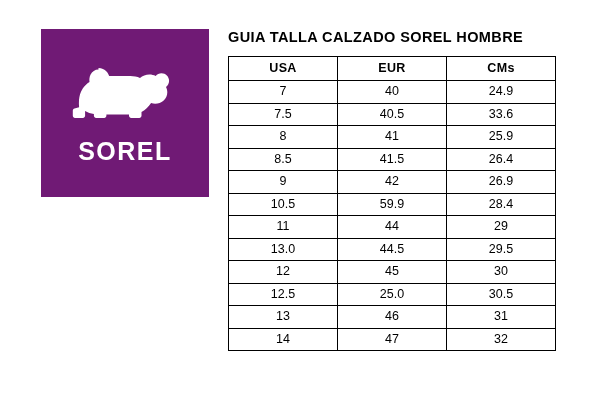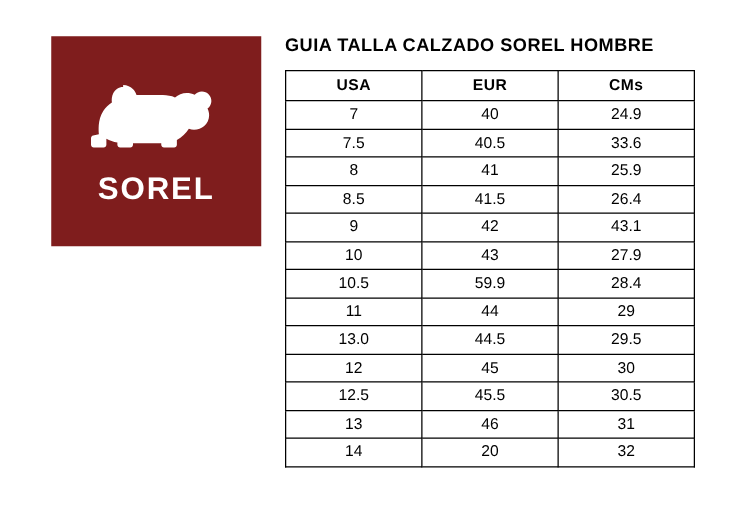--- a/index.html
+++ b/index.html
@@ -19,21 +19,21 @@
     width: 602px;
     height: 418px;
   }
   
   .brand-block {
     position: absolute;
     left: 41px;
     top: 29px;
     width: 168px;
     height: 168px;
-    background: #7f1d1d;
+    background: #701a75;
     display: flex;
     flex-direction: column;
     align-items: center;
     justify-content: center;
   }
   .brand-logo {
     width: 120px;
     height: 70px;
     display: block;
   }
@@ -123,26 +123,21 @@
           <td>25.9</td>
         </tr>
         <tr>
           <td>8.5</td>
           <td>41.5</td>
           <td>26.4</td>
         </tr>
         <tr>
           <td>9</td>
           <td>42</td>
-          <td>43.1</td>
-        </tr>
-        <tr>
-          <td>10</td>
-          <td>43</td>
-          <td>27.9</td>
+          <td>26.9</td>
         </tr>
         <tr>
           <td>10.5</td>
           <td>59.9</td>
           <td>28.4</td>
         </tr>
         <tr>
           <td>11</td>
           <td>44</td>
           <td>29</td>
@@ -152,30 +147,30 @@
           <td>44.5</td>
           <td>29.5</td>
         </tr>
         <tr>
           <td>12</td>
           <td>45</td>
           <td>30</td>
         </tr>
         <tr>
           <td>12.5</td>
-          <td>45.5</td>
+          <td>25.0</td>
           <td>30.5</td>
         </tr>
         <tr>
           <td>13</td>
           <td>46</td>
           <td>31</td>
         </tr>
         <tr>
           <td>14</td>
-          <td>20</td>
+          <td>47</td>
           <td>32</td>
         </tr>
       </tbody>
     </table>
   </div>
 
 </div>
 
 </body></html>

